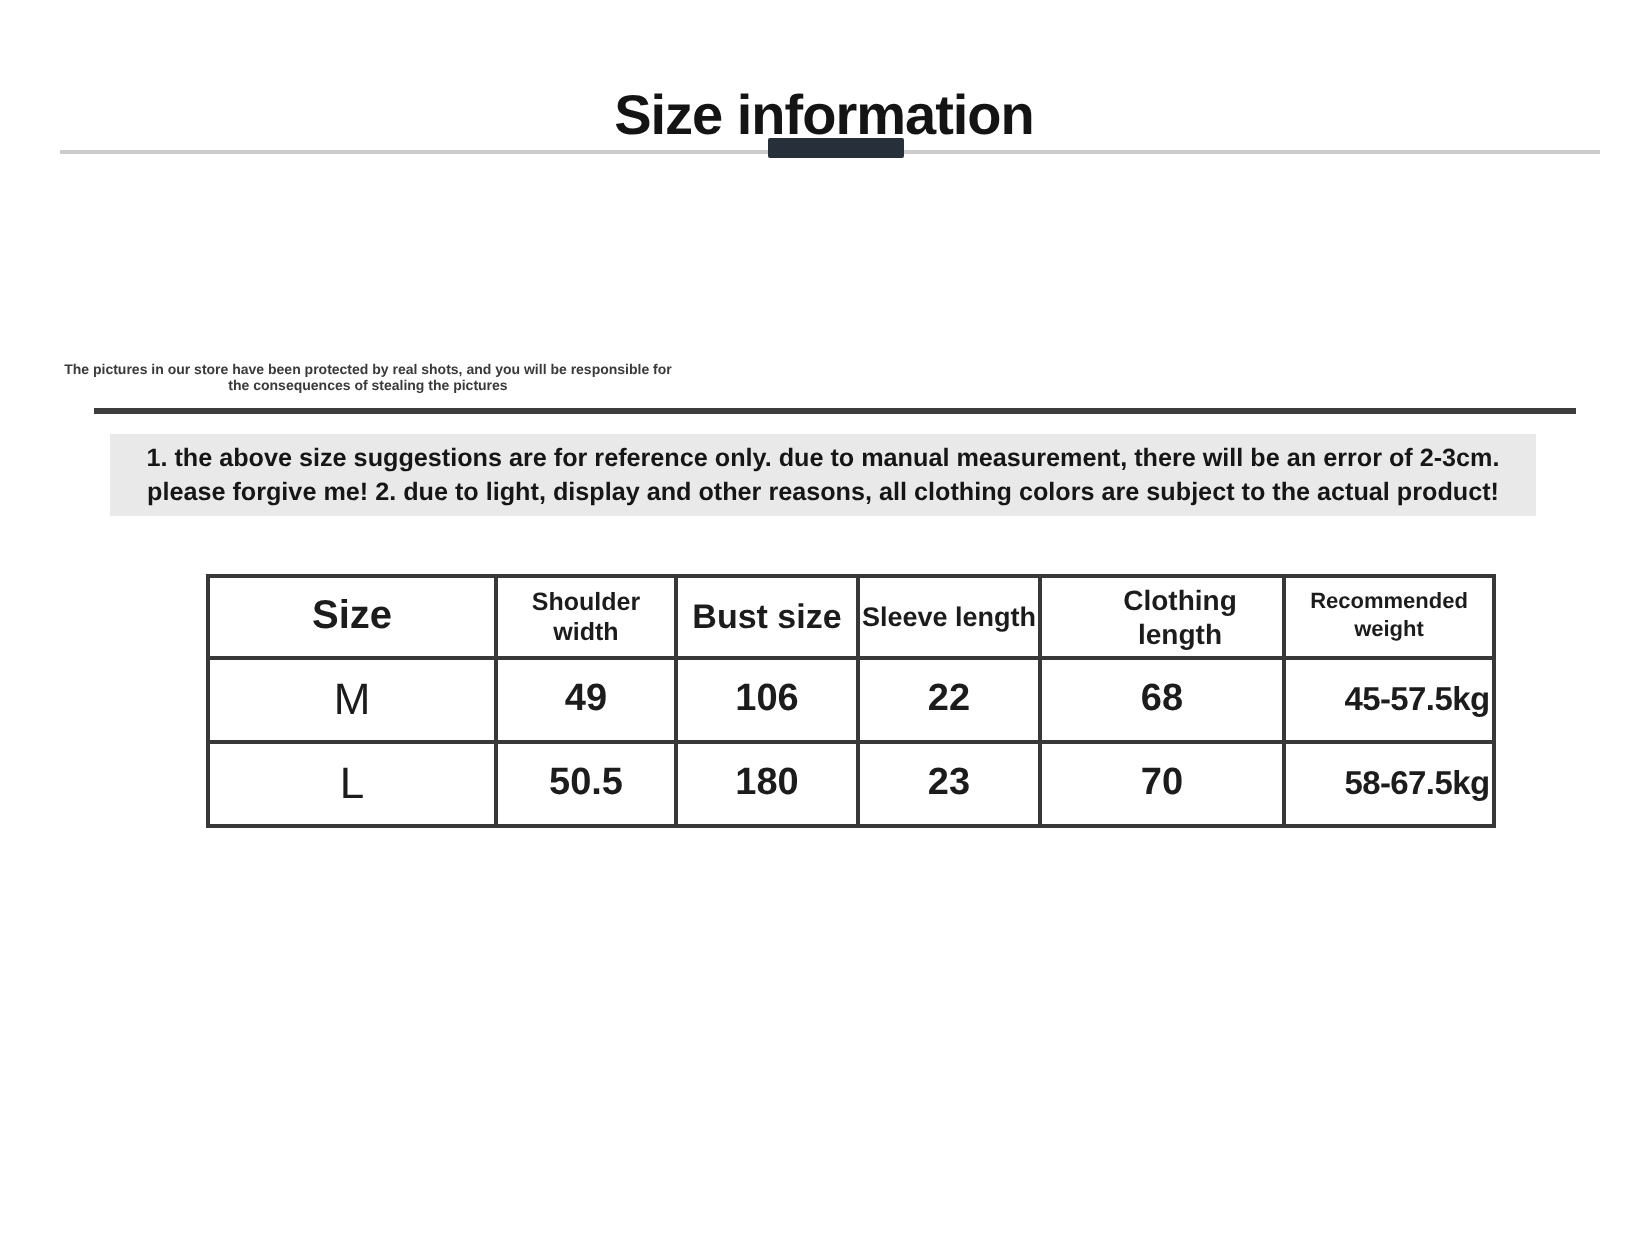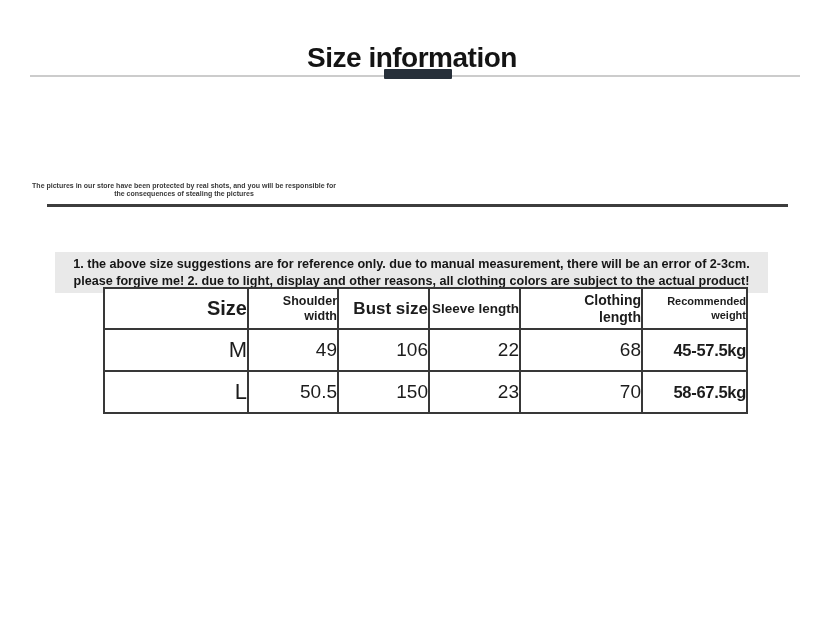--- a/index.html
+++ b/index.html
@@ -28,38 +28,38 @@
     font-size:7px;line-height:1.2;text-align:center;color:#3a3a3a;font-weight:bold;}
   .real-shot-heading{position:absolute;top:174px;left:488px;width:280px;
     font-size:18px;font-weight:bold;letter-spacing:-0.2px;color:#181818;text-align:center;}
   .mid-divider{position:absolute;top:204px;left:47px;width:741px;height:3px;
     background:var(--divider-dark);}
 
   
   .banner{position:absolute;top:217px;left:55px;width:713px;height:41px;
     background:var(--banner-bg);text-align:center;
     font-size:12.6px;font-weight:bold;line-height:1.32;color:#161616;
-    display:flex;flex-direction:column;justify-content:center;margin-top:35px;}
+    display:flex;flex-direction:column;justify-content:center;}
 
   
   table.size-table{position:absolute;top:287px;left:103px;width:643px;
     border-collapse:collapse;table-layout:fixed;background:#fff;}
   table.size-table th,table.size-table td{
-    border:2px solid var(--table-border);text-align:right;vertical-align:middle;
+    border:2px solid var(--table-border);text-align:center;vertical-align:middle;
     overflow:hidden;white-space:normal;}
   table.size-table thead tr{height:41px;}
   table.size-table tbody tr{height:42px;}
   .h-size{font-size:20px;font-weight:bold;}
   .h-shoulder{font-size:12.5px;font-weight:bold;line-height:1.15;}
   .h-bust{font-size:17px;font-weight:bold;}
   .h-sleeve{font-size:13.5px;font-weight:bold;}
   .h-clothing{font-size:14px;font-weight:bold;line-height:1.15;padding-left:18px;}
   .h-weight{font-size:11px;font-weight:bold;line-height:1.2;}
   .c-size{font-size:22px;font-weight:normal;}
-  .c-num{font-size:19px;font-weight:normal;}
+  .c-num{font-size:19px;font-weight:bold;}
   .c-weight{font-size:16.5px;font-weight:bold;letter-spacing:-0.3px;padding-left:28px;}
 </style>
 </head>
 <body>
 
 <div class="stage">
 
   <div class="page-title">Size information</div>
   <div class="title-divider"></div>
   <div class="title-accent"></div>
@@ -100,21 +100,21 @@
         <td class="c-size">M</td>
         <td class="c-num">49</td>
         <td class="c-num">106</td>
         <td class="c-num">22</td>
         <td class="c-num">68</td>
         <td class="c-weight">45-57.5kg</td>
       </tr>
       <tr>
         <td class="c-size">L</td>
         <td class="c-num">50.5</td>
-        <td class="c-num">150</td>
+        <td class="c-num">180</td>
         <td class="c-num">23</td>
         <td class="c-num">70</td>
         <td class="c-weight">58-67.5kg</td>
       </tr>
     </tbody>
   </table>
 
 </div>
 
 </body></html>

